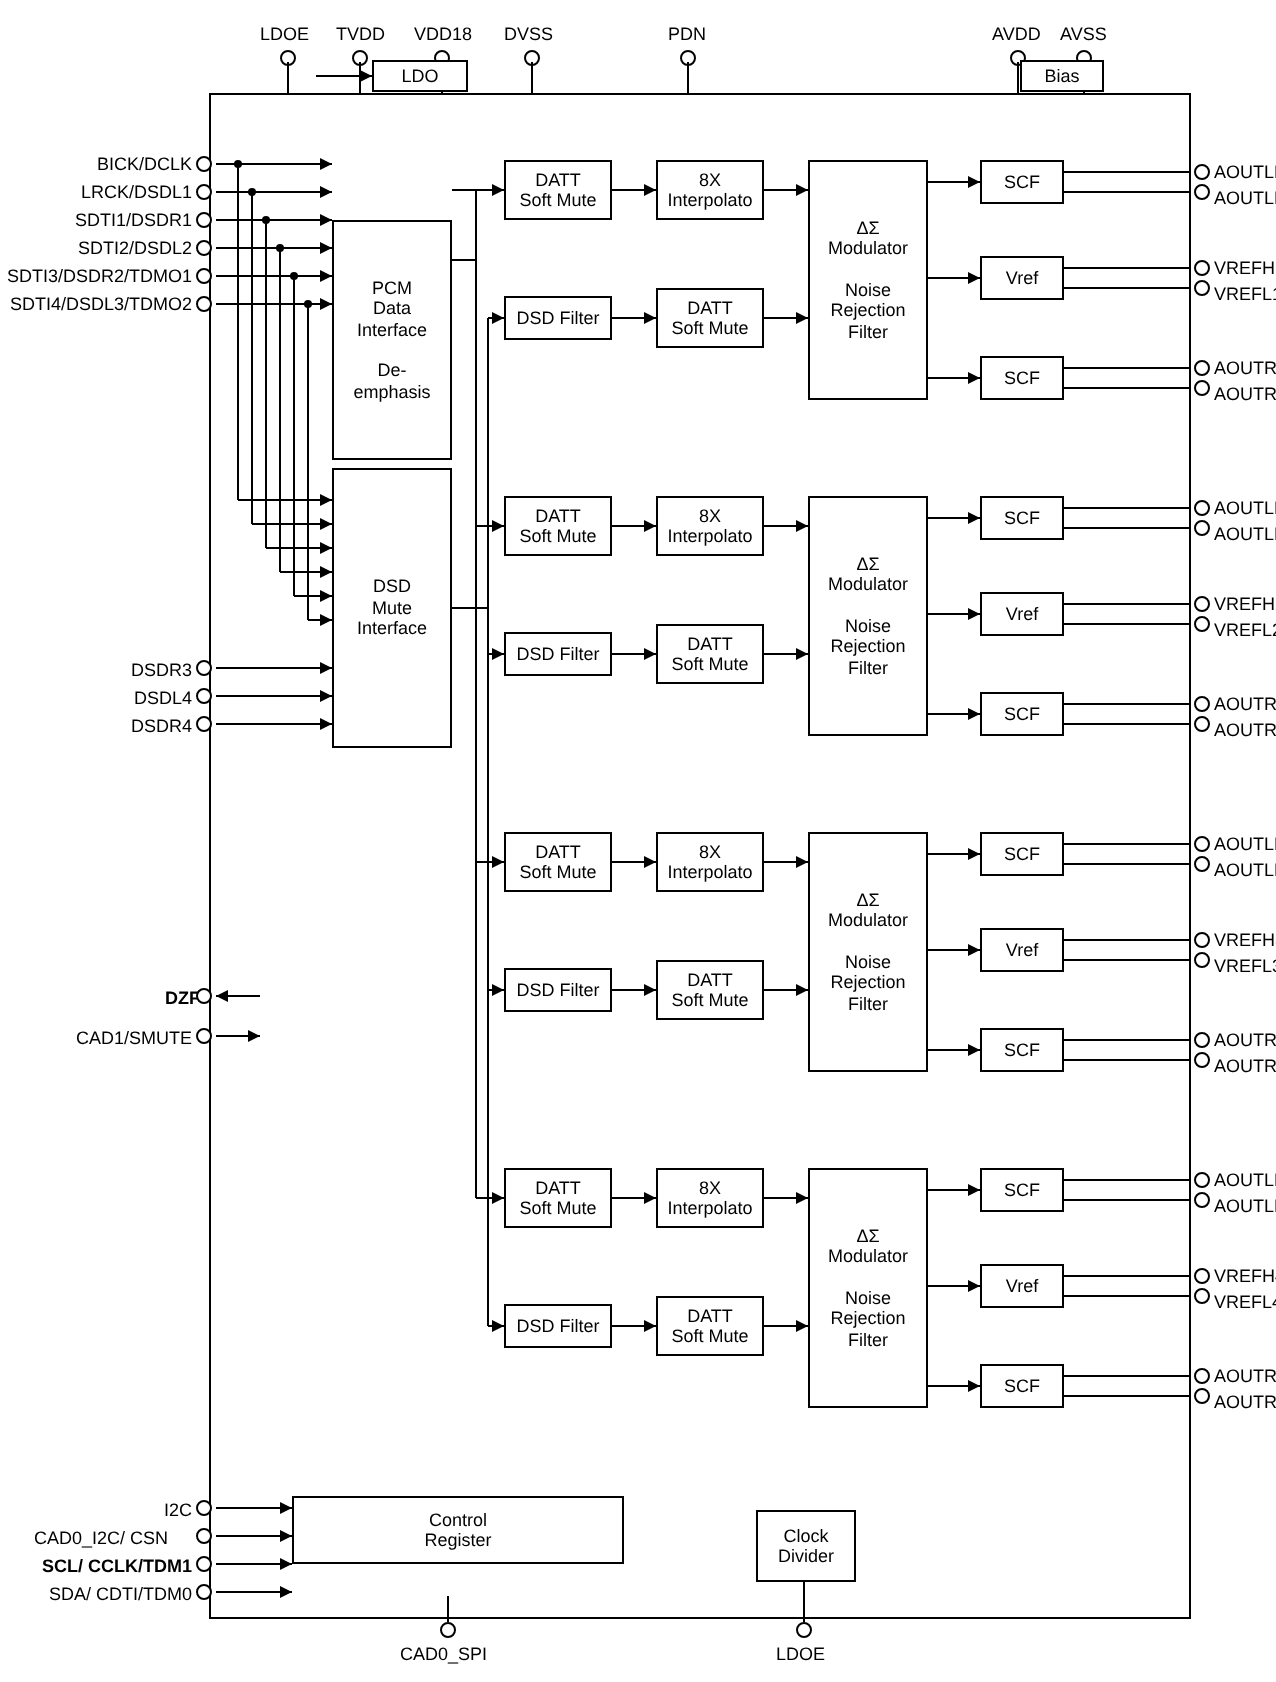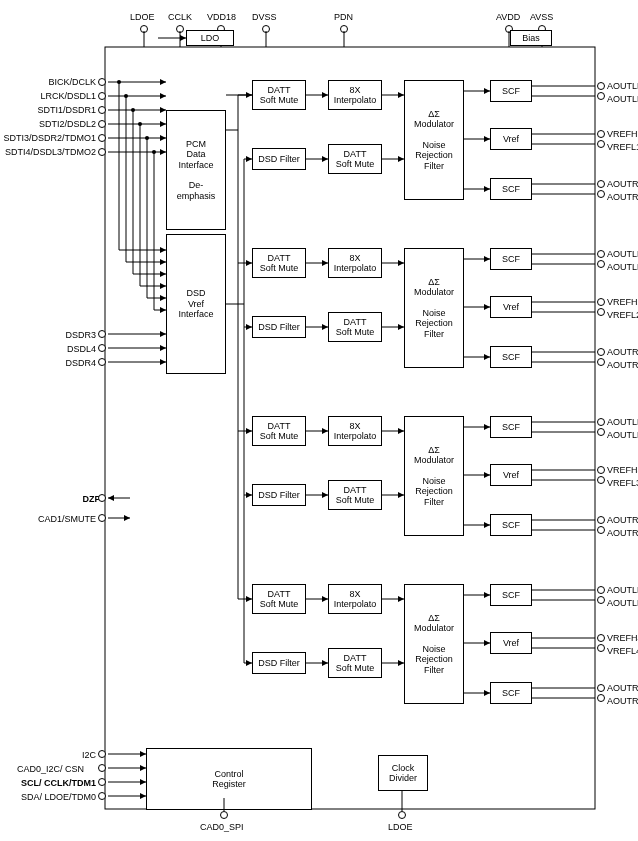--- a/index.html
+++ b/index.html
@@ -70,21 +70,21 @@
 
   <rect class="outer" x="105" y="47" width="490" height="762"></rect>
 </svg>
 
 <div class="label" style="left:130px; top:12px;">LDOE</div>
 <div class="pin" style="left:140px; top:25px;"></div>
 <svg width="638" height="841">
       <line x1="144" y1="31" x2="144" y2="47"></line>
     </svg>
 
-<div class="label" style="left:168px; top:12px;">CCLK</div>
+<div class="label" style="left:168px; top:12px;">TVDD</div>
 <div class="pin" style="left:176px; top:25px;"></div>
 <svg width="638" height="841">
       <line x1="180" y1="31" x2="180" y2="47"></line>
     </svg>
 
 <div class="label" style="left:207px; top:12px;">VDD18</div>
 <div class="pin" style="left:217px; top:25px;"></div>
 <svg width="638" height="841">
       <line x1="221" y1="31" x2="221" y2="47"></line>
     </svg>
@@ -153,21 +153,21 @@
 <div class="arrow-head arrow-right" style="left:160px; top:149px;"></div>
 
 <div class="box" style="left:166px; top:70px; width:60px; height:120px; white-space:pre-line;margin-top:40px;">PCM
 Data
 Interface
 
 De-
 emphasis</div>
 
 <div class="box" style="left:166px; top:234px; width:60px; height:140px; white-space:pre-line;">DSD
-Vref
+Mute
 Interface</div>
 
 <svg width="638" height="841">
   <line x1="119" y1="82" x2="119" y2="250"></line>
       <line x1="119" y1="250" x2="166" y2="250"></line>
   <line x1="126" y1="96" x2="126" y2="262"></line>
       <line x1="126" y1="262" x2="166" y2="262"></line>
   <line x1="133" y1="110" x2="133" y2="274"></line>
       <line x1="133" y1="274" x2="166" y2="274"></line>
   <line x1="140" y1="124" x2="140" y2="286"></line>
@@ -212,37 +212,37 @@
 <svg width="638" height="841">
   <line x1="108" y1="498" x2="130" y2="498"></line>
       <line x1="108" y1="518" x2="130" y2="518"></line>
 </svg>
 <div class="arrow-head arrow-left" style="left:108px; top:495px;"></div>
 <div class="arrow-head arrow-right" style="left:124px; top:515px;"></div>
 
 <div class="label left-label" style="left:0; top:750px; width:96px;">I2C</div>
 <div class="label left-label" style="left:0; top:764px; width:84px;">CAD0_I2C/ CSN</div>
 <div class="label left-label" style="left:0; top:778px; width:96px;font-weight:bold;">SCL/ CCLK/TDM1</div>
-<div class="label left-label" style="left:0; top:792px; width:96px;">SDA/ LDOE/TDM0</div>
+<div class="label left-label" style="left:0; top:792px; width:96px;">SDA/ CDTI/TDM0</div>
 <div class="pin" style="left:98px; top:750px;"></div>
 <div class="pin" style="left:98px; top:764px;"></div>
 <div class="pin" style="left:98px; top:778px;"></div>
 <div class="pin" style="left:98px; top:792px;"></div>
 <svg width="638" height="841">
   <line x1="108" y1="754" x2="146" y2="754"></line>
       <line x1="108" y1="768" x2="146" y2="768"></line>
   <line x1="108" y1="782" x2="146" y2="782"></line>
       <line x1="108" y1="796" x2="146" y2="796"></line>
 </svg>
 <div class="arrow-head arrow-right" style="left:140px; top:751px;"></div>
 <div class="arrow-head arrow-right" style="left:140px; top:765px;"></div>
 <div class="arrow-head arrow-right" style="left:140px; top:779px;"></div>
 <div class="arrow-head arrow-right" style="left:140px; top:793px;"></div>
 
-<div class="box" style="left:146px; top:748px; width:166px; height:62px; white-space:pre-line;">Control
+<div class="box" style="left:146px; top:748px; width:166px; height:34px; white-space:pre-line;">Control
 Register</div>
 
 <div class="box" style="left:378px; top:755px; width:50px; height:36px; white-space:pre-line;">Clock
 Divider</div>
 
 <div class="label" style="left:200px; top:822px;">CAD0_SPI</div>
 <div class="pin" style="left:220px; top:811px;"></div>
 <svg width="638" height="841">
       <line x1="224" y1="798" x2="224" y2="811"></line>
     </svg>

